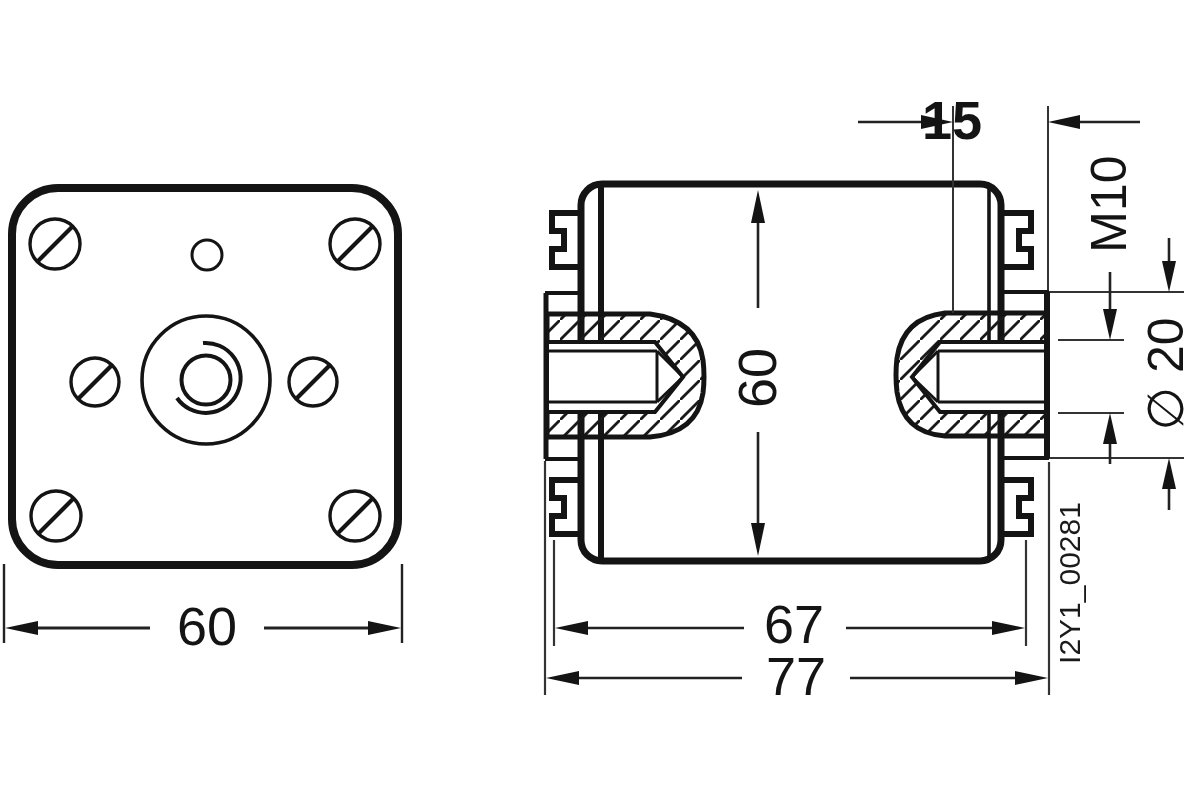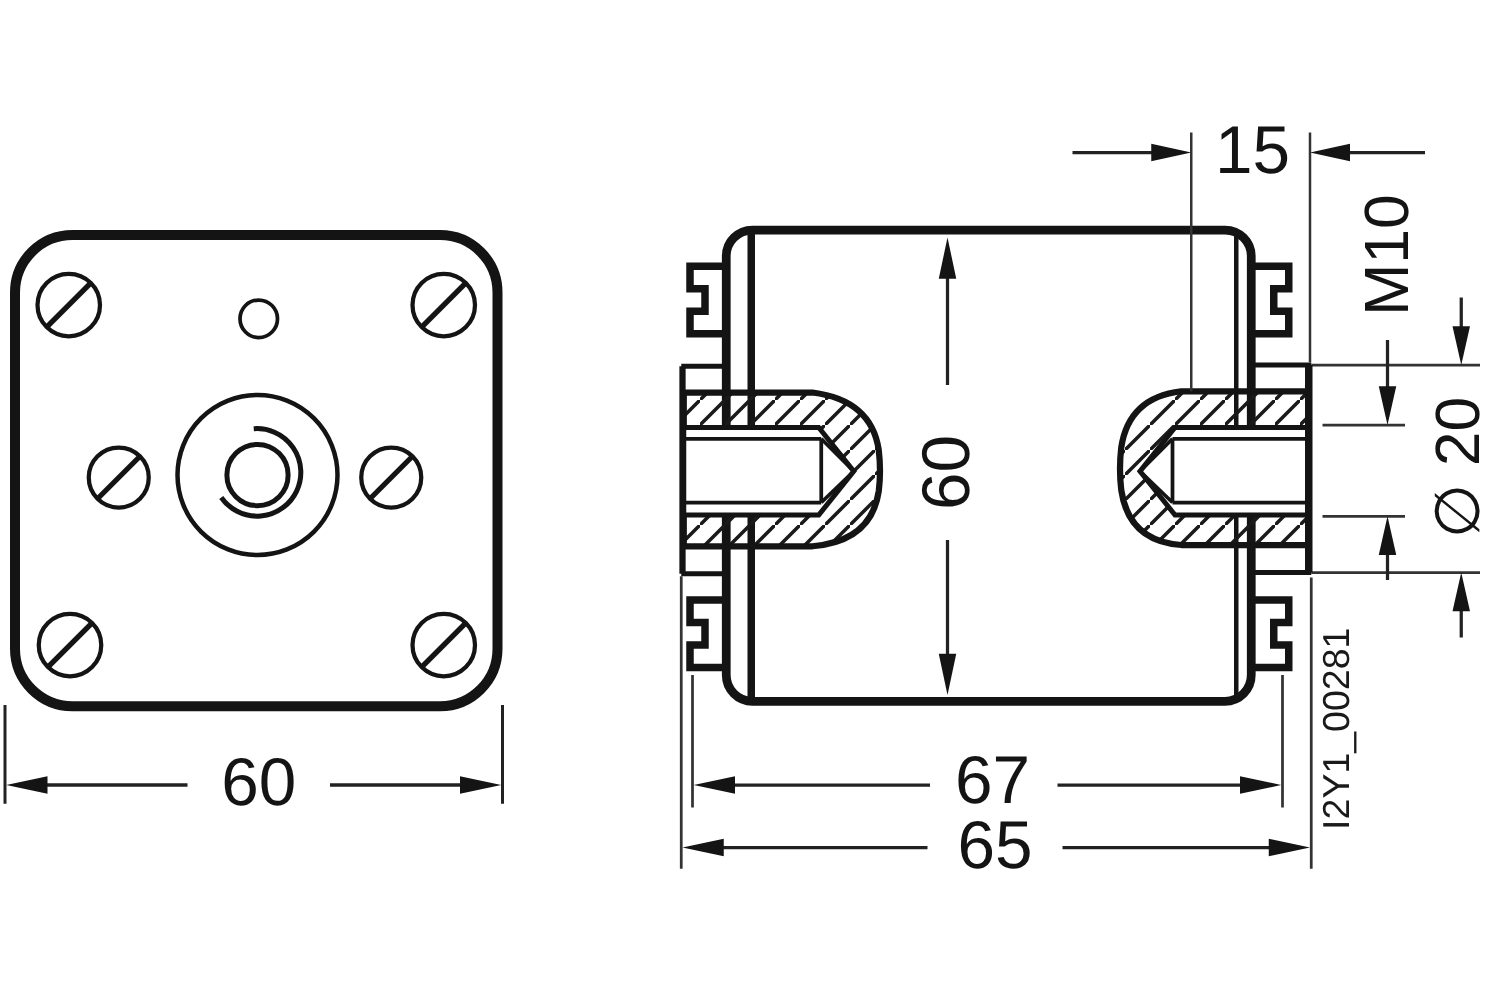--- a/index.html
+++ b/index.html
@@ -172,24 +172,24 @@
       <polygon points="546,678 579,671 579,685" fill="#141414" stroke="none"></polygon>
       <polygon points="1048,678 1015,671 1015,685" fill="#141414" stroke="none"></polygon>
     </g>
   </g>
 </svg>
 
   <div class="dim-text" style="left:207px;top:626px;">60</div>
 
   <div class="dim-text vert" style="left:757px;top:378px;">60</div>
 
-  <div class="dim-text" style="left:1002px;top:120px;">15</div>
+  <div class="dim-text" style="left:952px;top:120px;font-weight:bold;">15</div>
 
   <div class="dim-text vert mid" style="left:1109px;top:204px;">M10</div>
 
   <div class="dim-text vert mid" style="left:1166px;top:374px;">∅ 20</div>
 
   <div class="dim-text" style="left:794px;top:624px;">67</div>
 
-  <div class="dim-text" style="left:796px;top:676px;">65</div>
+  <div class="dim-text" style="left:796px;top:676px;">77</div>
 
   <div class="part-code" style="left:1070px;top:583px;">I2Y1_00281</div>
 </div>
 
 </body></html>

